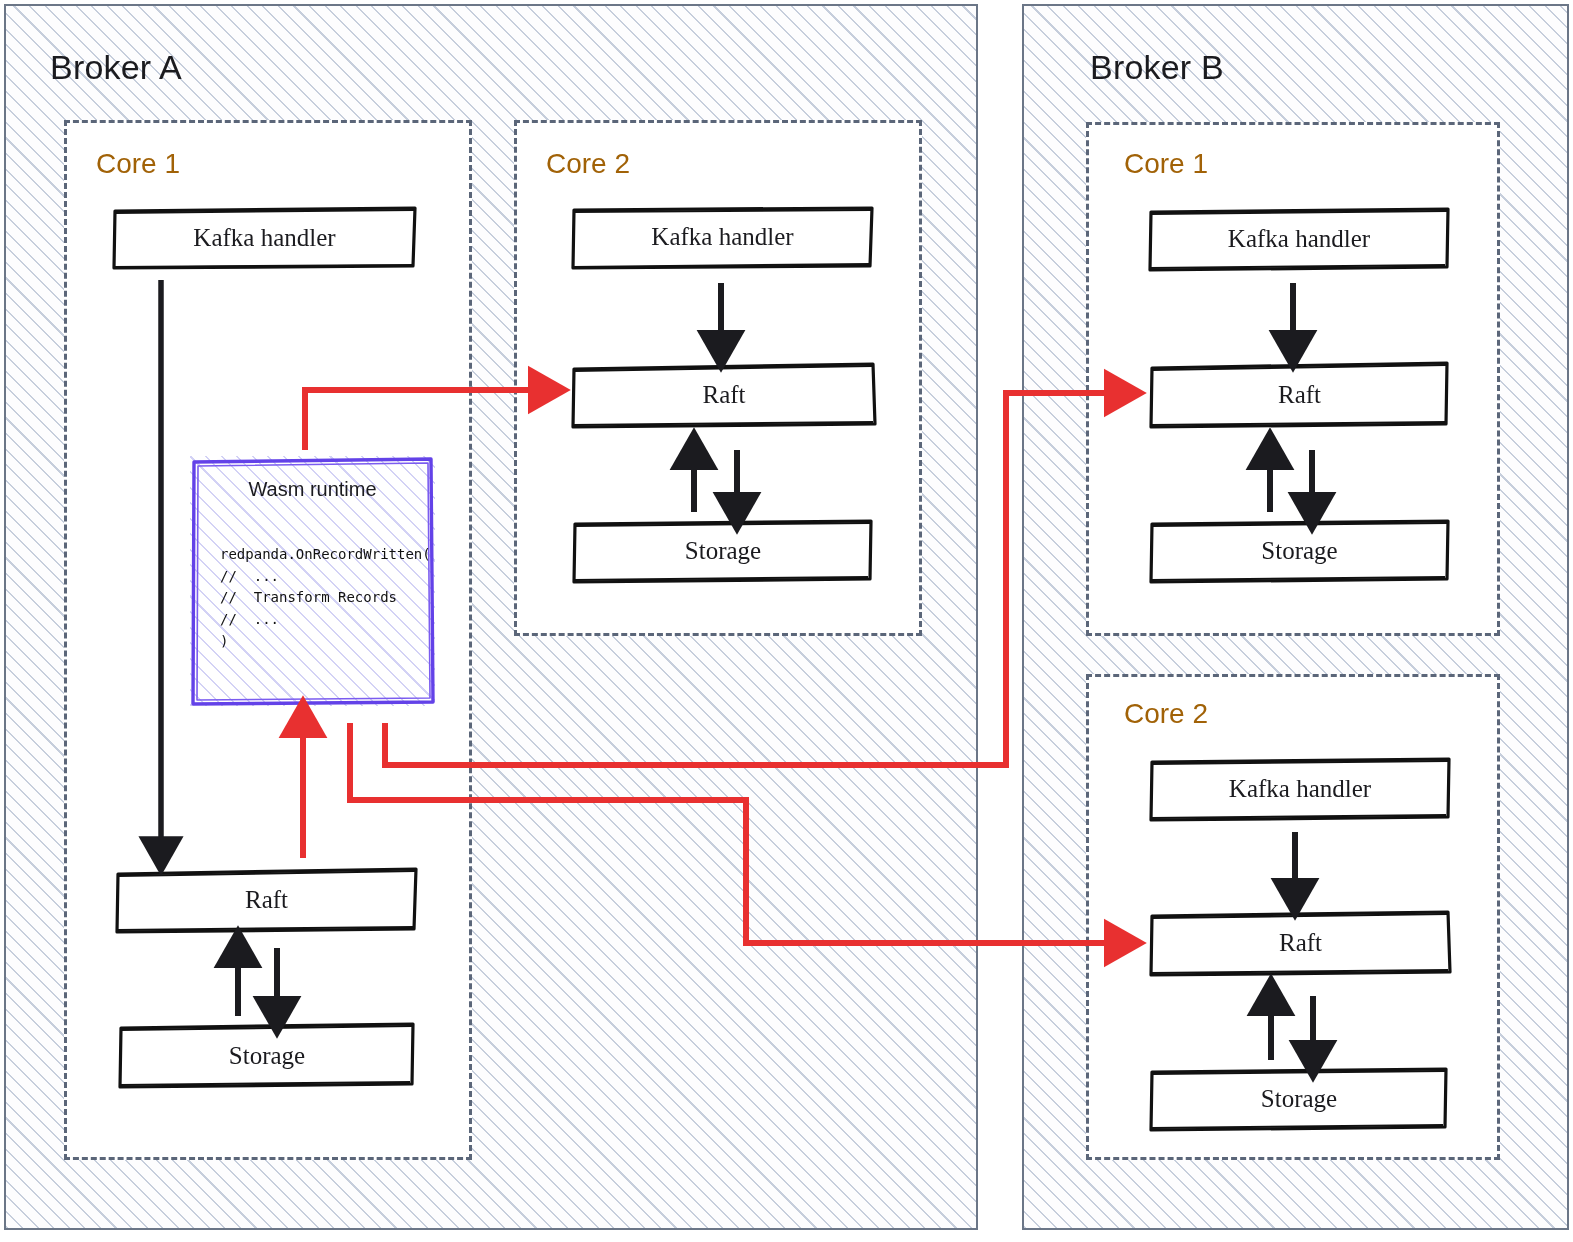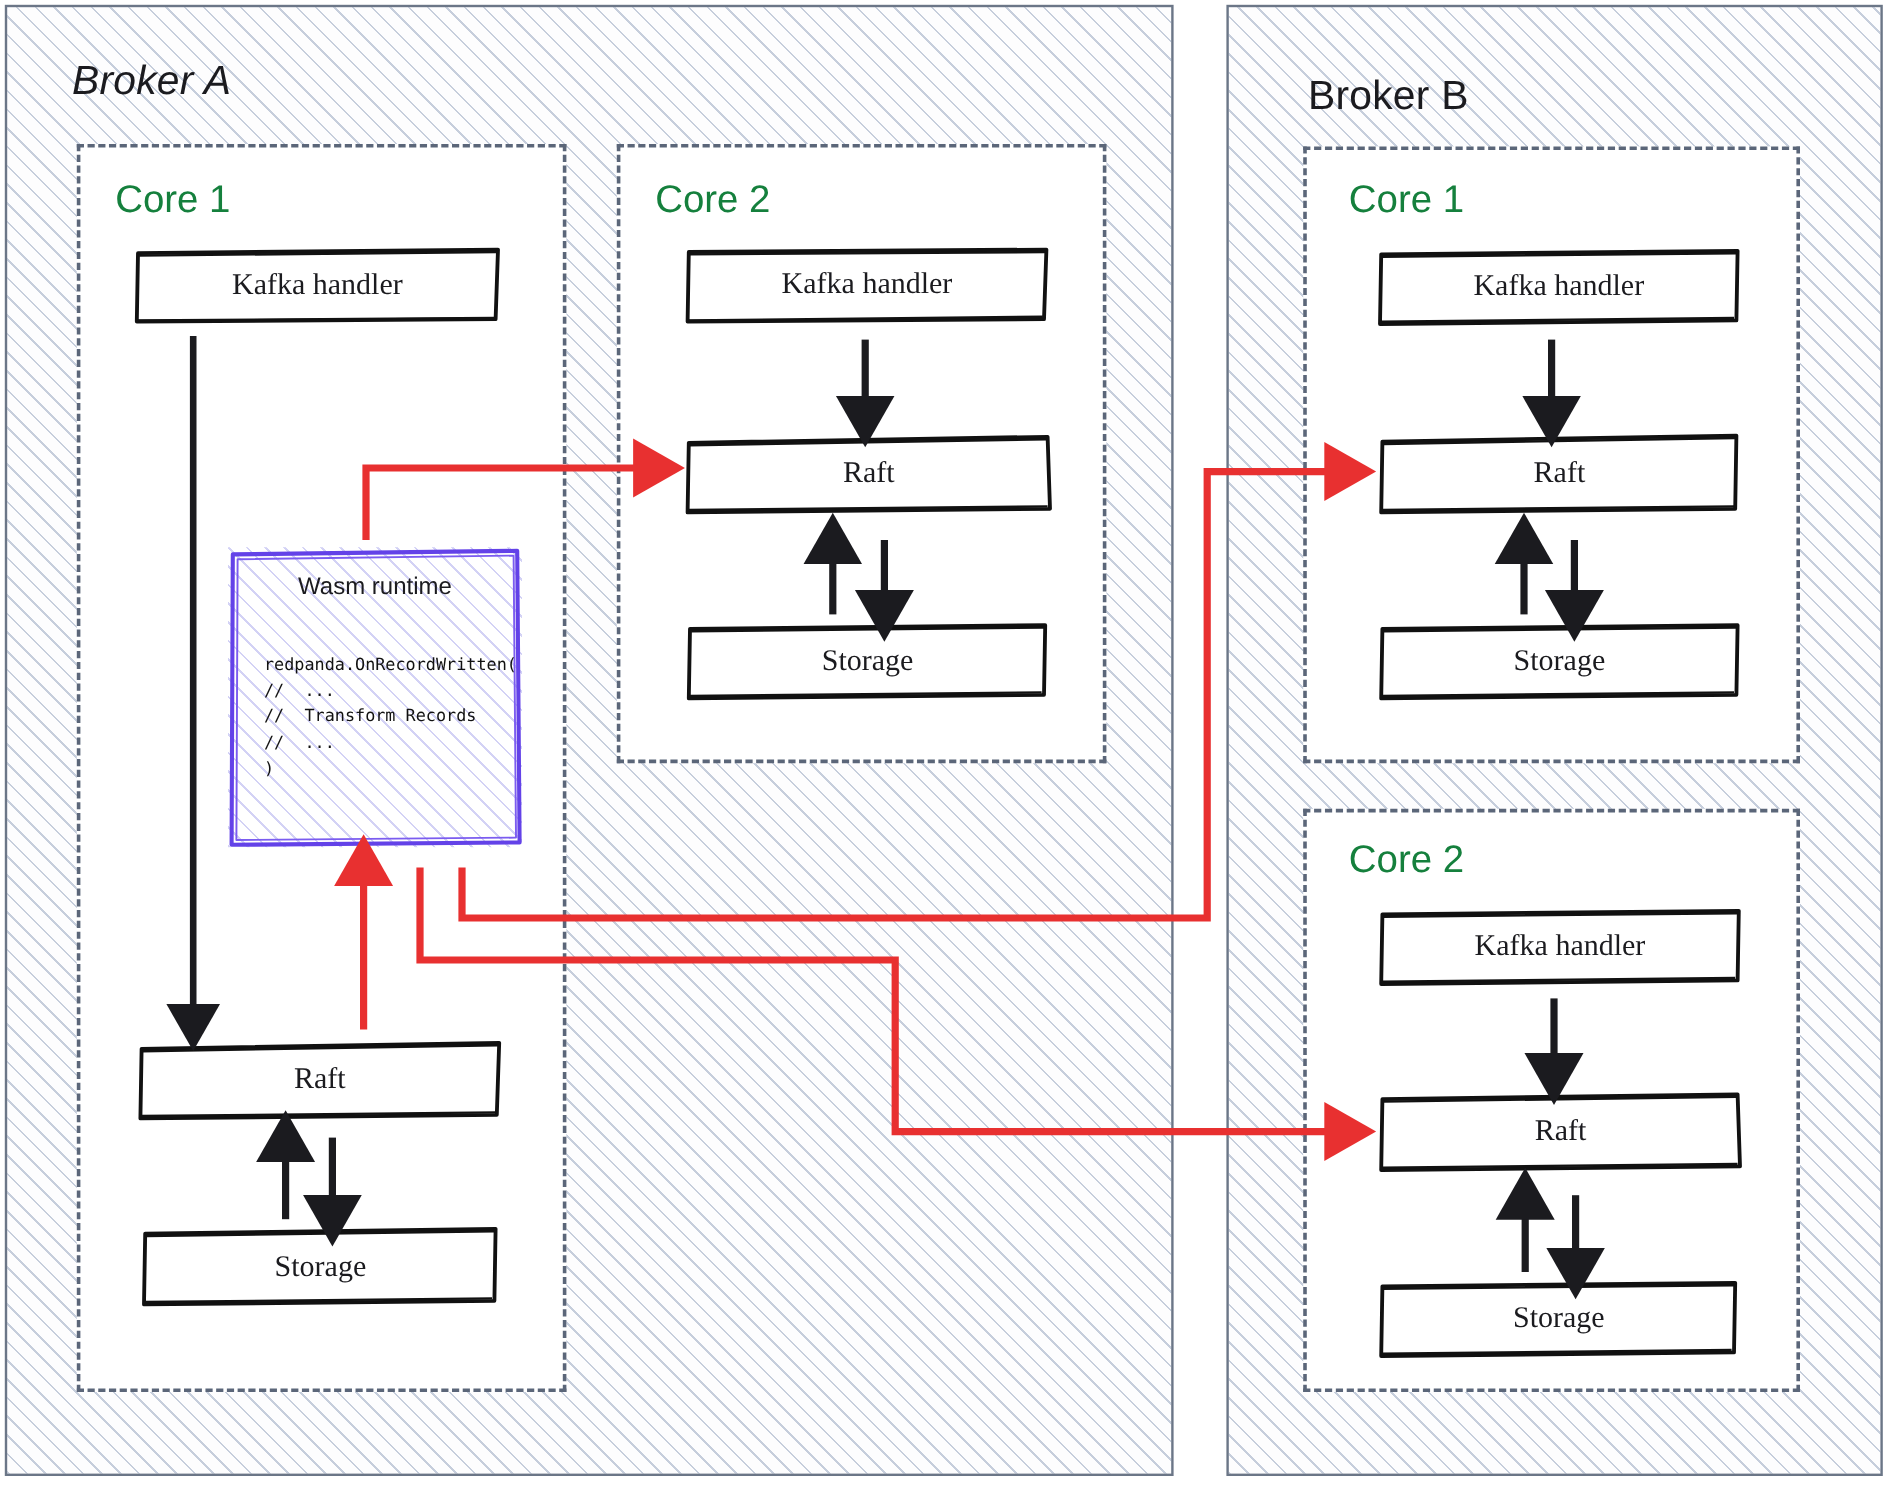--- a/index.html
+++ b/index.html
@@ -43,22 +43,22 @@
 
   
   .core {
     position: absolute;
     box-sizing: border-box;
     border: 3px dashed #5b6679;
     background: #ffffff;
   }
   .core-title {
     position: absolute;
-    font-size: 32px;
-    color: #15803d;
+    font-size: 28px;
+    color: #a16207;
     white-space: nowrap;
   }
 
   
   .node {
     position: absolute;
     font-family: Liberation Serif, serif;
   }
   .node svg {
     position: absolute;
@@ -136,21 +136,21 @@
     pointer-events: none;
   }
 </style>
 </head>
 <body>
 
 <div id="canvas">
 
   <div class="broker" style="left:4px; top:4px; width:974px; height:1226px;">
   </div>
-  <div class="broker-title" style="left:60px; top:48px;font-style:italic;">Broker A</div>
+  <div class="broker-title" style="left:50px; top:48px;">Broker A</div>
 
   <div class="core" style="left:64px; top:120px; width:408px; height:1040px;"></div>
   <div class="core-title" style="left:96px; top:148px;">Core 1</div>
 
   <div class="node" style="left:112px; top:206px; width:305px; height:64px;">
     <svg width="305" height="64" viewBox="0 0 305 64" aria-hidden="true">
       <path d="M3 5 L303 2 L301 60 L2 62 Z" fill="#ffffff" stroke="#111111" stroke-width="3.2" stroke-linejoin="round"></path>
       <path d="M4 7 L302 4" fill="none" stroke="#111111" stroke-width="2"></path>
       <path d="M3 61 L300 59" fill="none" stroke="#111111" stroke-width="2"></path>
     </svg>
@@ -213,21 +213,21 @@
   <div class="node" style="left:572px; top:518px; width:302px; height:66px;">
     <svg width="302" height="66" viewBox="0 0 302 66" aria-hidden="true">
       <path d="M3 6 L299 3 L298 61 L2 64 Z" fill="#ffffff" stroke="#111111" stroke-width="3.2" stroke-linejoin="round"></path>
       <path d="M4 8 L298 5" fill="none" stroke="#111111" stroke-width="2"></path>
       <path d="M3 62 L296 59" fill="none" stroke="#111111" stroke-width="2"></path>
     </svg>
     <div class="node-label">Storage</div>
   </div>
 
   <div class="broker" style="left:1022px; top:4px; width:547px; height:1226px;"></div>
-  <div class="broker-title" style="left:1090px; top:48px;margin-top:13px;">Broker B</div>
+  <div class="broker-title" style="left:1090px; top:48px;">Broker B</div>
 
   <div class="core" style="left:1086px; top:122px; width:414px; height:514px;"></div>
   <div class="core-title" style="left:1124px; top:148px;">Core 1</div>
 
   <div class="node" style="left:1147px; top:206px; width:304px; height:66px;">
     <svg width="304" height="66" viewBox="0 0 304 66" aria-hidden="true">
       <path d="M4 6 L301 3 L300 61 L3 64 Z" fill="#ffffff" stroke="#111111" stroke-width="3.2" stroke-linejoin="round"></path>
       <path d="M5 8 L300 5" fill="none" stroke="#111111" stroke-width="2"></path>
       <path d="M4 62 L298 59" fill="none" stroke="#111111" stroke-width="2"></path>
     </svg>

